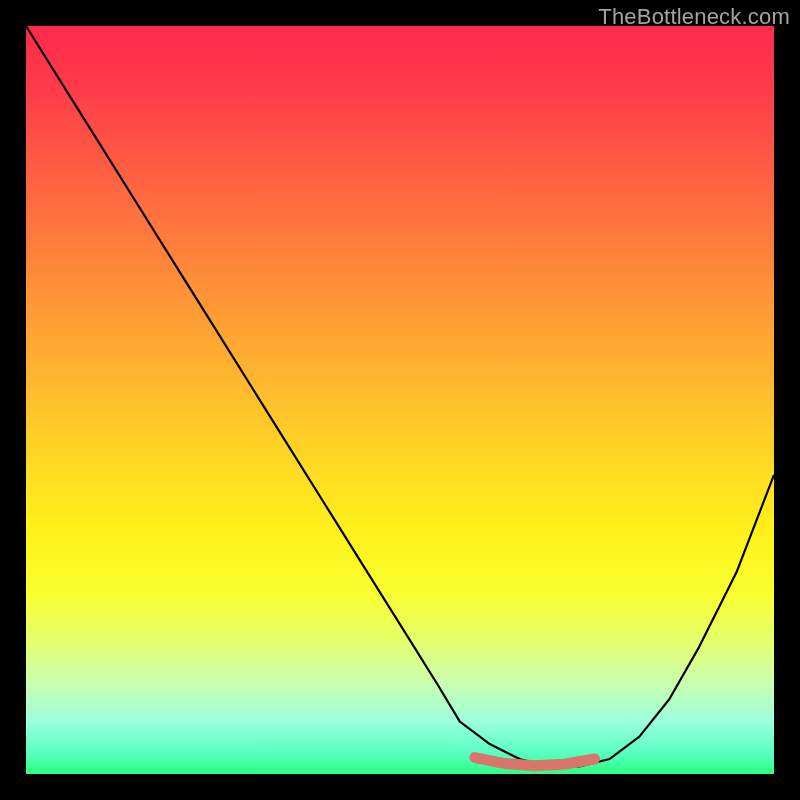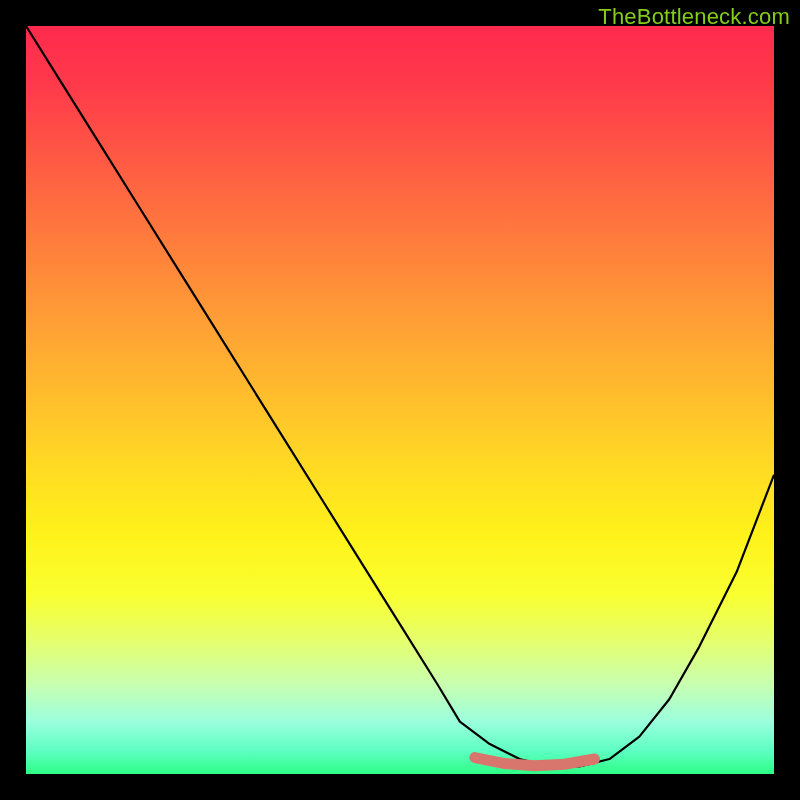--- a/index.html
+++ b/index.html
@@ -41,21 +41,21 @@
   .plot-area svg {
     position: absolute;
     inset: 0;
     width: 100%;
     height: 100%;
   }
   .watermark {
     position: absolute;
     top: 4px;
     right: 10px;
-    color: #84cc16;
+    color: #a3a3a3;
     font-size: 22px;
     letter-spacing: 0.2px;
     font-weight: 400;
     user-select: none;
   }
 </style>
 </head>
 <body>
 
 <div class="frame">

